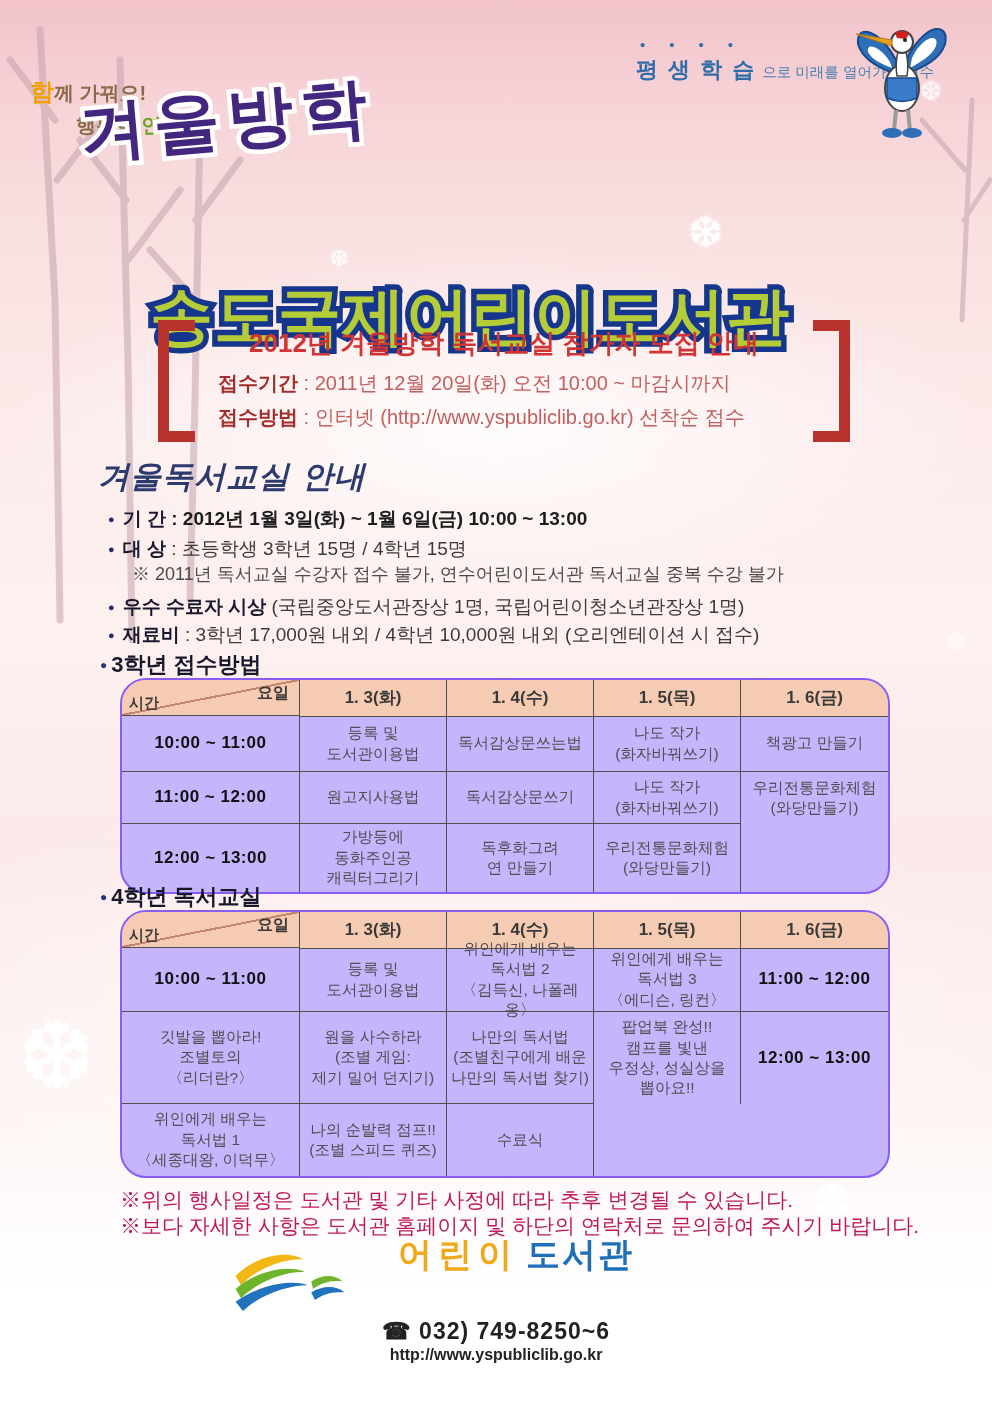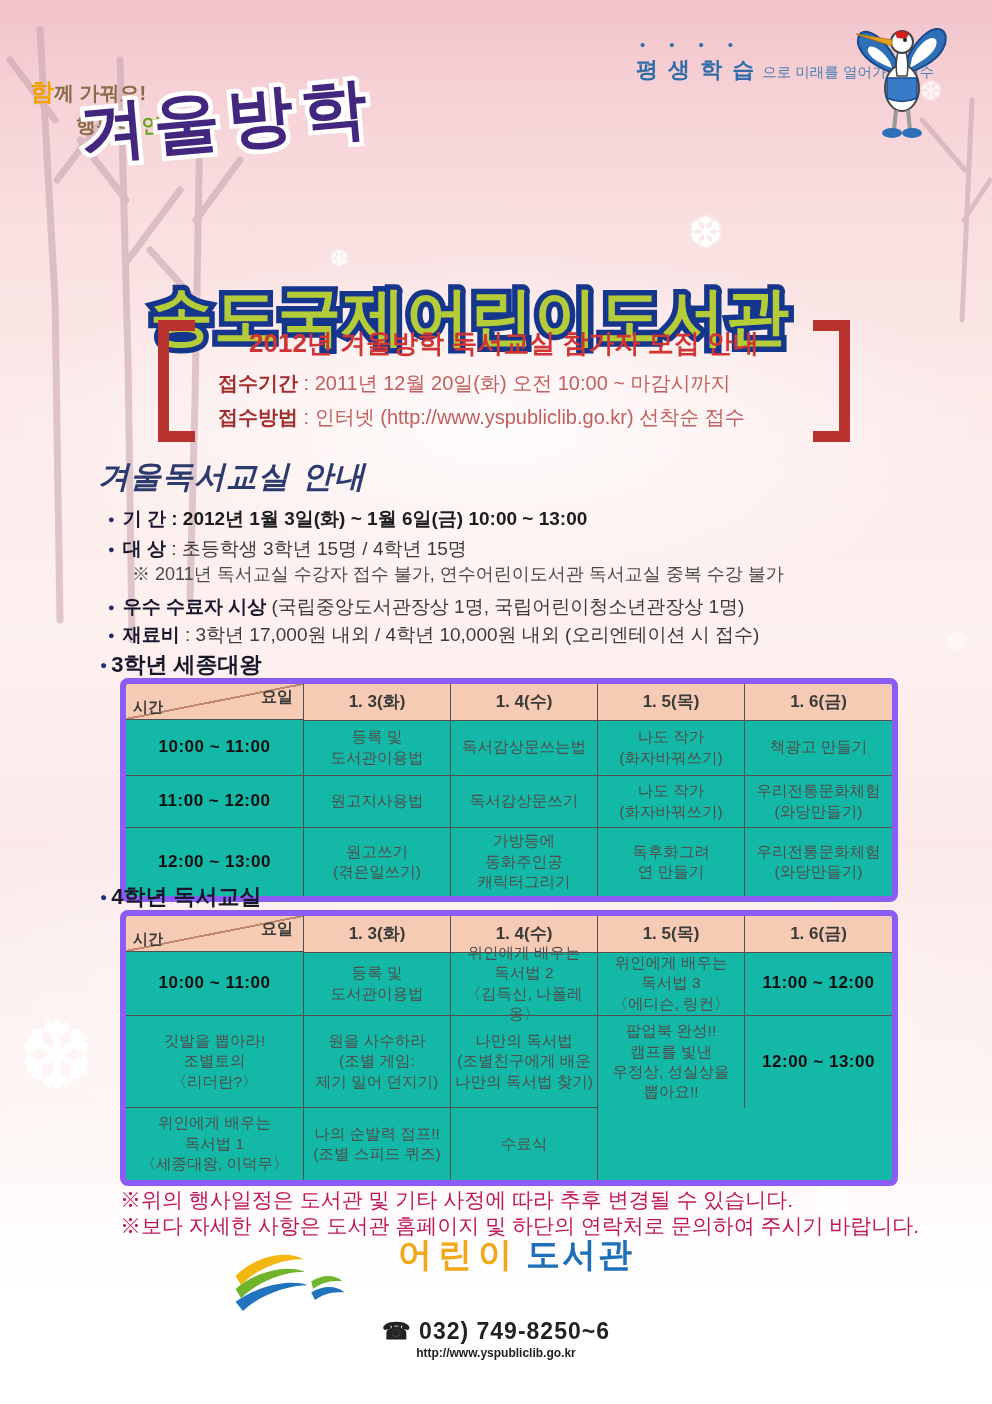--- a/index.html
+++ b/index.html
@@ -52,21 +52,21 @@
   .bullet-item{left:108px;font-size:19px;color:#3a3a3a;white-space:nowrap;}
   .bullet-item .dot{color:#232a68;font-size:11px;vertical-align:2px;margin-right:8px;}
   .bullet-item .lbl{font-weight:bold;color:#17172e;}
   .bullet-item.bold-line .txt{font-weight:bold;color:#1d1d1d;}
   .subnote{left:132px;font-size:18px;color:#4a4a4a;white-space:nowrap;}
   
   .grade-heading{left:100px;font-size:22px;font-weight:bold;color:#17172b;}
   .grade-heading .dot{color:#2b2f7e;font-size:12px;vertical-align:3px;margin-right:4px;}
   
   .sch-table{left:120px;width:766px;display:grid;grid-template-columns:178px 1fr 1fr 1fr 1fr;
-             background:#14b8a6;border:6px solid #8b5cf6;border-radius:8px;overflow:hidden;}
+             background:#c4b5fd;border:2px solid #8b5cf6;border-radius:26px;overflow:hidden;}
   #table3{top:678px;grid-template-rows:36px 56px 52px 68px;}
   #table4{top:910px;grid-template-rows:36px 64px 92px 72px;}
   .c{border-right:1.4px solid #4f4f4f;border-bottom:1.4px solid #4f4f4f;display:flex;align-items:center;
      justify-content:center;text-align:center;font-size:15.5px;color:#4f4f4f;line-height:1.32;
      white-space:pre-line;padding:18px 3px;}
   .c:nth-child(5n){border-right:none;}
   .sch-table .c:nth-last-child(-n+5){border-bottom:none;}
   .hdr{background:#f6cbb3;font-weight:bold;color:#3a3a3a;font-size:17px;}
   .corner{position:relative;display:block;padding:0;
      background:#f6cbb3 linear-gradient(to bottom right,transparent calc(50% - 1px),#c2856d calc(50% - 1px),#c2856d calc(50% + 1px),transparent calc(50% + 1px));}
@@ -76,21 +76,21 @@
   
   .note{left:120px;font-size:21px;color:#be185d;white-space:nowrap;}
   .footer{left:0;right:0;top:1236px;text-align:center;}
   .logo-wrap{position:relative;display:inline-block;text-align:left;}
   .logo-book{position:absolute;left:-128px;top:6px;}
   .logo-l1{font-size:34px;font-weight:bold;color:#5b3a8e;letter-spacing:2px;}
   .logo-l2{font-size:34px;font-weight:bold;margin-left:40px;margin-top:-4px;}
   .logo-l2 .orange{color:#f0a818;letter-spacing:6px;}
   .logo-l2 .blue{color:#1d6fba;letter-spacing:2px;margin-left:8px;}
   .phone{left:0;right:0;top:1318px;text-align:center;font-size:23px;font-weight:bold;color:#222;letter-spacing:1px;}
-  .url{left:0;right:0;top:1346px;text-align:center;font-size:12px;font-weight:bold;color:#222;}
+  .url{left:0;right:0;top:1346px;text-align:center;font-size:16px;font-weight:bold;color:#222;}
 </style>
 </head>
 <body>
 
 <svg class="abs trees" style="left:0;top:0;" width="260" height="860" viewBox="0 0 260 860">
   <g stroke="#c5a3ae" stroke-width="7" fill="none" stroke-linecap="round">
     <path d="M40 30 L55 300 L60 620"></path>
     <path d="M120 60 L128 360 L132 640"></path>
     <path d="M200 120 L195 400 L190 600"></path>
     <path d="M55 120 L10 60"></path>
@@ -170,21 +170,21 @@
 </div>
 <div class="abs subnote" style="top:562px;">※ 2011년 독서교실 수강자 접수 불가, 연수어린이도서관 독서교실 중복 수강 불가</div>
 <div class="abs bullet-item" style="top:594px;">
   <span class="dot">●</span><span class="lbl">우수 수료자 시상</span><span> </span><span>(국립중앙도서관장상 1명, 국립어린이청소년관장상 1명)</span>
 </div>
 <div class="abs bullet-item" style="top:622px;">
   <span class="dot">●</span><span class="lbl">재료비</span><span> : </span><span>3학년 17,000원 내외 / 4학년 10,000원 내외 (오리엔테이션 시 접수)</span>
 </div>
 
 <div class="abs grade-heading" style="top:650px;">
-  <span class="dot">●</span><span>3학년 세종대왕</span>
+  <span class="dot">●</span><span>3학년 접수방법</span>
 </div>
 <div class="abs sch-table" id="table3">
   <div class="c hdr corner">
     <span class="tm">시간</span>
     <span class="dy">요일</span>
   </div>
   <div class="c hdr">1. 3(화)</div>
   <div class="c hdr">1. 4(수)</div>
   <div class="c hdr">1. 5(목)</div>
   <div class="c hdr">1. 6(금)</div>
@@ -199,22 +199,20 @@
 
   <div class="c time">11:00 ~ 12:00</div>
   <div class="c">원고지사용법</div>
   <div class="c">독서감상문쓰기</div>
   <div class="c">나도 작가
 (화자바꿔쓰기)</div>
   <div class="c">우리전통문화체험
 (와당만들기)</div>
 
   <div class="c time">12:00 ~ 13:00</div>
-  <div class="c">원고쓰기
-(겪은일쓰기)</div>
   <div class="c">가방등에
 동화주인공
 캐릭터그리기</div>
   <div class="c">독후화그려
 연 만들기</div>
   <div class="c">우리전통문화체험
 (와당만들기)</div>
 </div>
 
 <div class="abs grade-heading" style="top:882px;">

